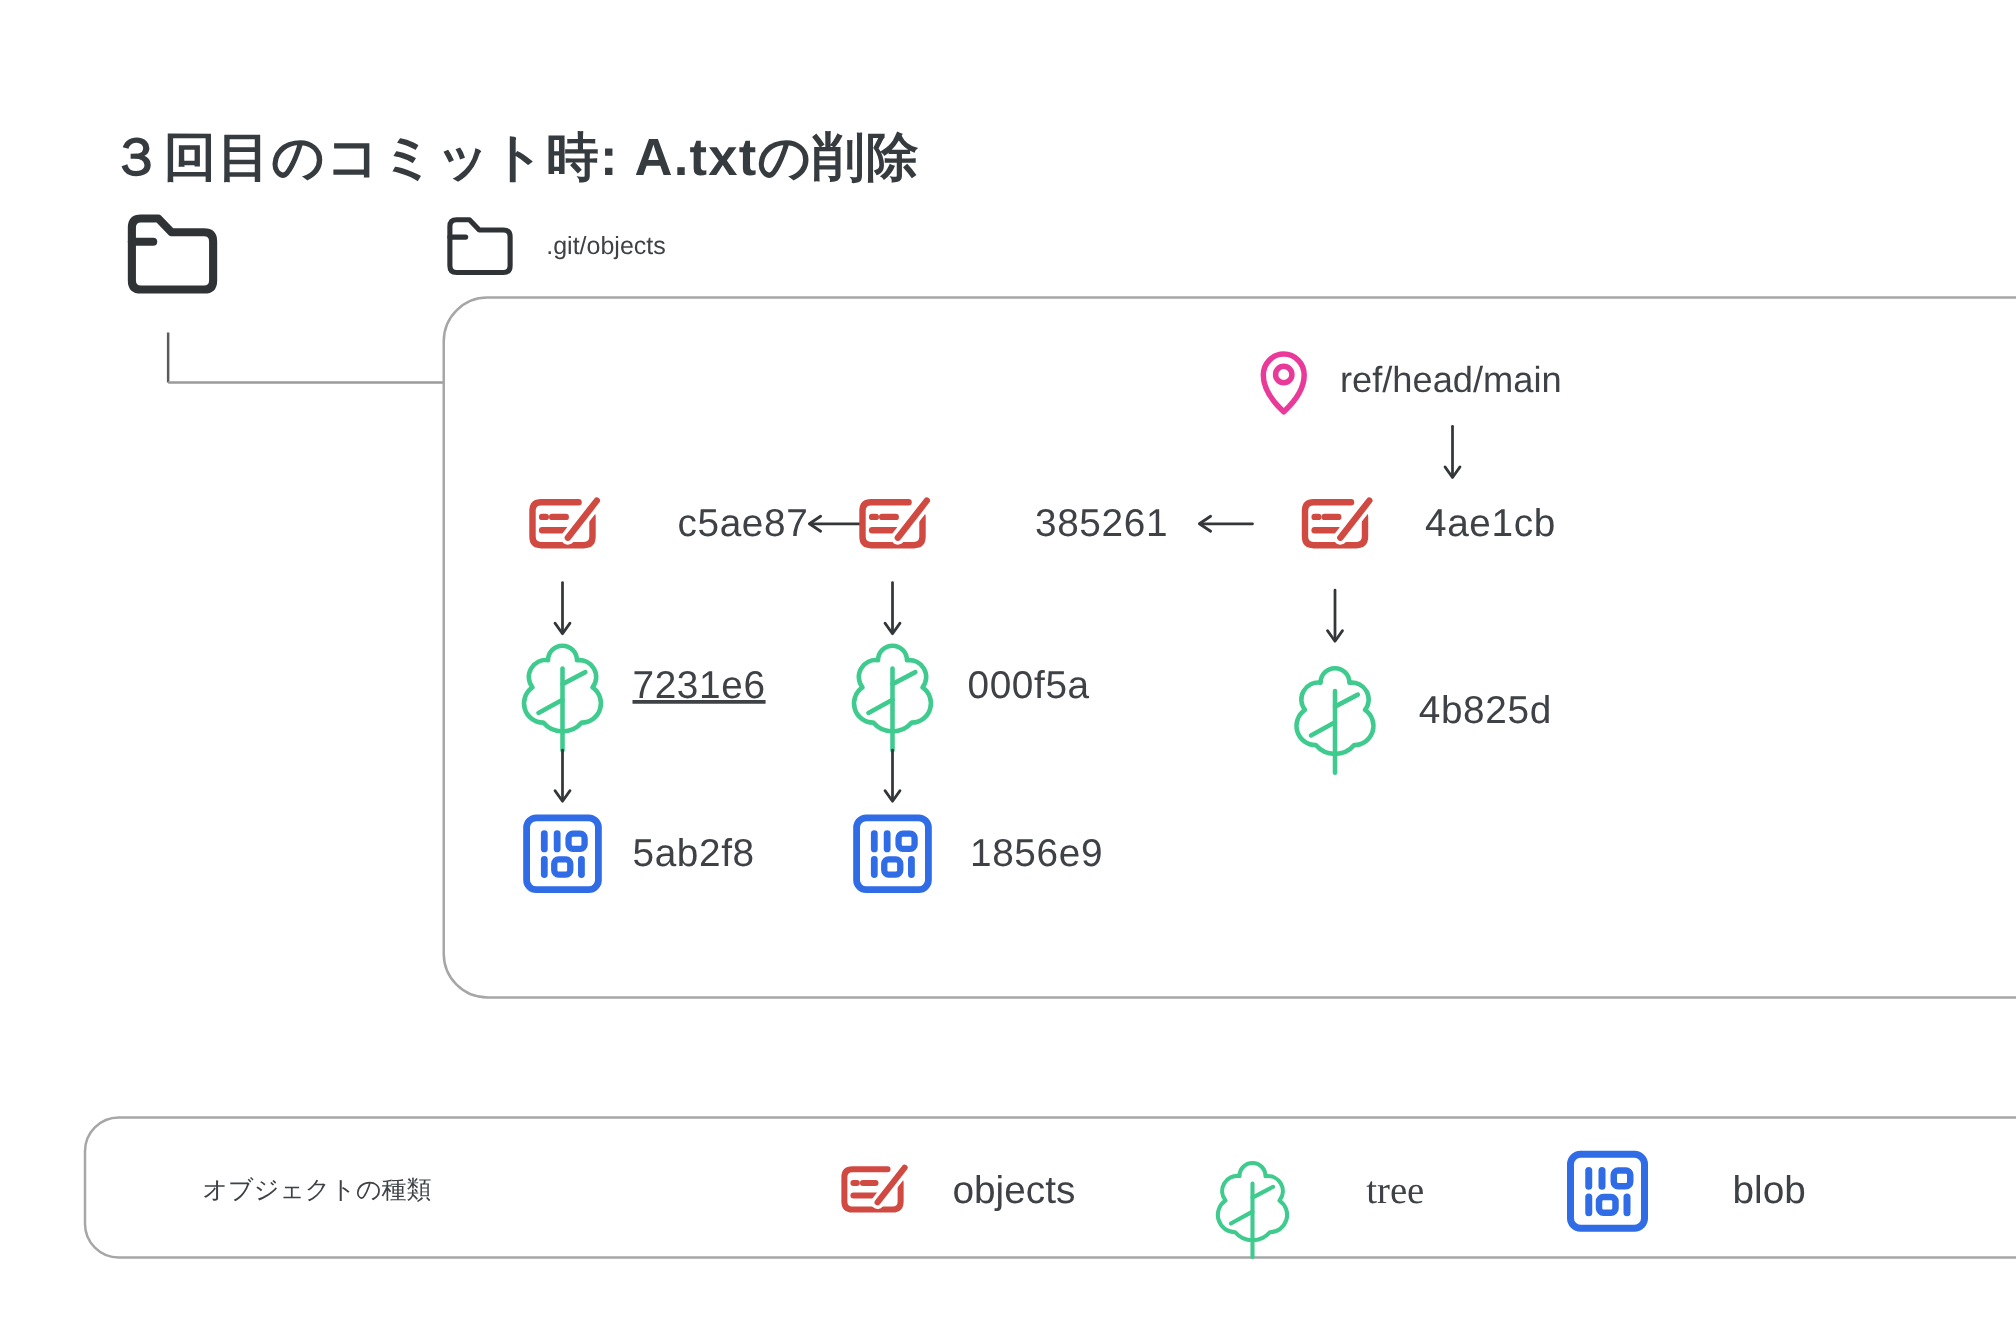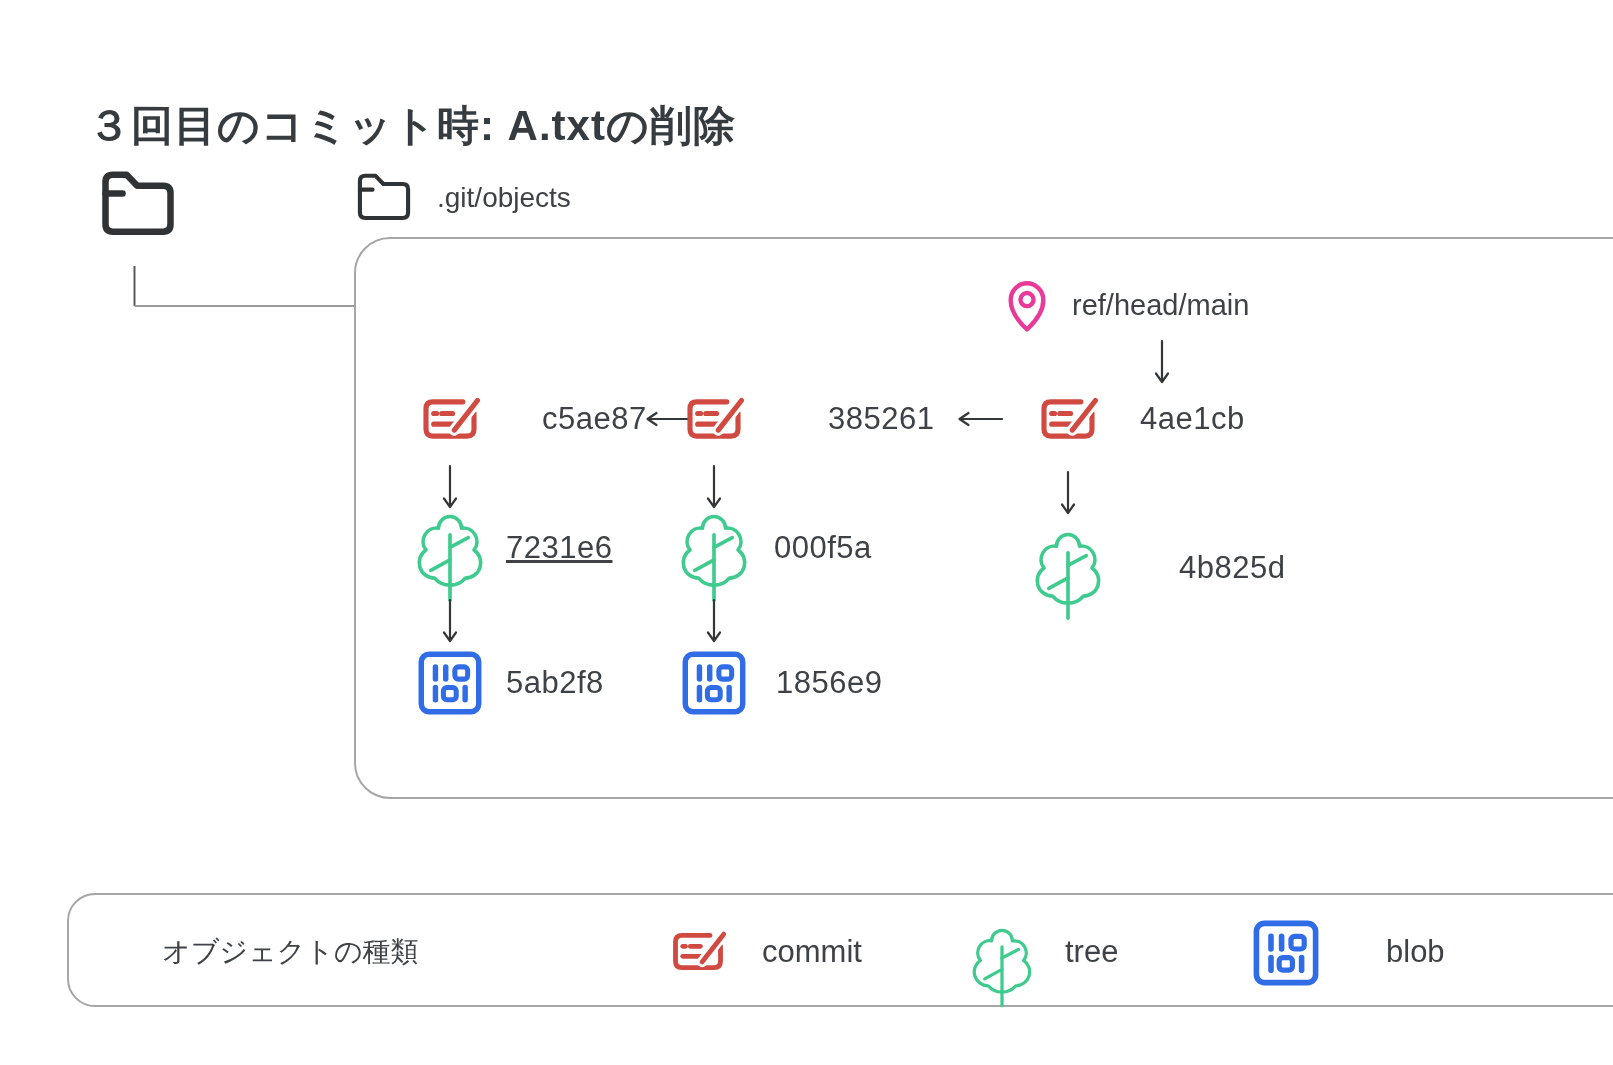--- a/index.html
+++ b/index.html
@@ -7,21 +7,21 @@
     width:1613px;height:1065px;position:relative;overflow:hidden;
     background:#ffffff;
     font-family:"Liberation Sans","DejaVu Sans",sans-serif;
     color:#3e4246;
   }
   .abs{position:absolute;}
   .vc{transform:translateY(-50%);} 
   .title{
     font-size:42px;font-weight:700;color:#363b3f;letter-spacing:1px;white-space:nowrap;
   }
-  .label{font-size:28px;color:#3e4246;white-space:nowrap;}
+  .label{font-size:20px;color:#3e4246;white-space:nowrap;}
   .hash{font-size:31px;color:#3e4246;letter-spacing:0.5px;white-space:nowrap;}
   .legend-label{font-size:31px;color:#3e4246;white-space:nowrap;}
   .panel{
     border:2px solid #a6a6a6;border-radius:36px;background:#ffffff;box-sizing:border-box;
   }
   .legend-box{
     border:2px solid #a6a6a6;border-radius:28px;background:#ffffff;box-sizing:border-box;
   }
   svg{display:block;}
 </style>
@@ -162,21 +162,21 @@
   <div>
     <svg class="abs" style="left:311px;top:266px;" width="94" height="100" stroke="#3fcb8e">
         <use href="#i-tree"></use>
       </svg>
     <div class="abs hash vc" style="left:418px;top:309px;">000f5a</div>
   </div>
   <div>
     <svg class="abs" style="left:665px;top:284px;" width="94" height="100" stroke="#3fcb8e">
         <use href="#i-tree"></use>
       </svg>
-    <div class="abs hash vc" style="left:779px;top:329px;margin-left:44px;">4b825d</div>
+    <div class="abs hash vc" style="left:779px;top:329px;">4b825d</div>
   </div>
 
   <svg class="abs" style="left:86px;top:359px;" width="16" height="46" stroke="#33373a">
       <use href="#i-arrow-down"></use>
     </svg>
   <svg class="abs" style="left:350px;top:359px;" width="16" height="46" stroke="#33373a">
       <use href="#i-arrow-down"></use>
     </svg>
 
   <div>
@@ -194,28 +194,28 @@
 </div>
 
 <div class="abs legend-box" style="left:67px;top:893px;width:1604px;height:114px;">
 
   <div class="abs label vc" style="left:93px;top:57px;">オブジェクトの種類</div>
 
   <div>
     <svg class="abs" style="left:598px;top:34px;" width="62" height="45" stroke="#d14a42">
         <use href="#i-commit"></use>
       </svg>
-    <div class="abs legend-label vc" style="left:693px;top:57px;">commit</div>
+    <div class="abs legend-label vc" style="left:693px;top:57px;">objects</div>
   </div>
 
   <div>
     <svg class="abs" style="left:891px;top:25px;" width="84" height="90" stroke="#3fcb8e">
         <use href="#i-tree"></use>
       </svg>
-    <div class="abs legend-label vc" style="left:996px;top:57px;">tree</div>
+    <div class="abs legend-label vc" style="left:1024px;top:57px;font-family:Liberation Serif, serif;">tree</div>
   </div>
 
   <div>
     <svg class="abs" style="left:1183px;top:24px;" width="68" height="68" stroke="#2f6ce6">
         <use href="#i-blob"></use>
       </svg>
     <div class="abs legend-label vc" style="left:1317px;top:57px;">blob</div>
   </div>
 </div>
 

